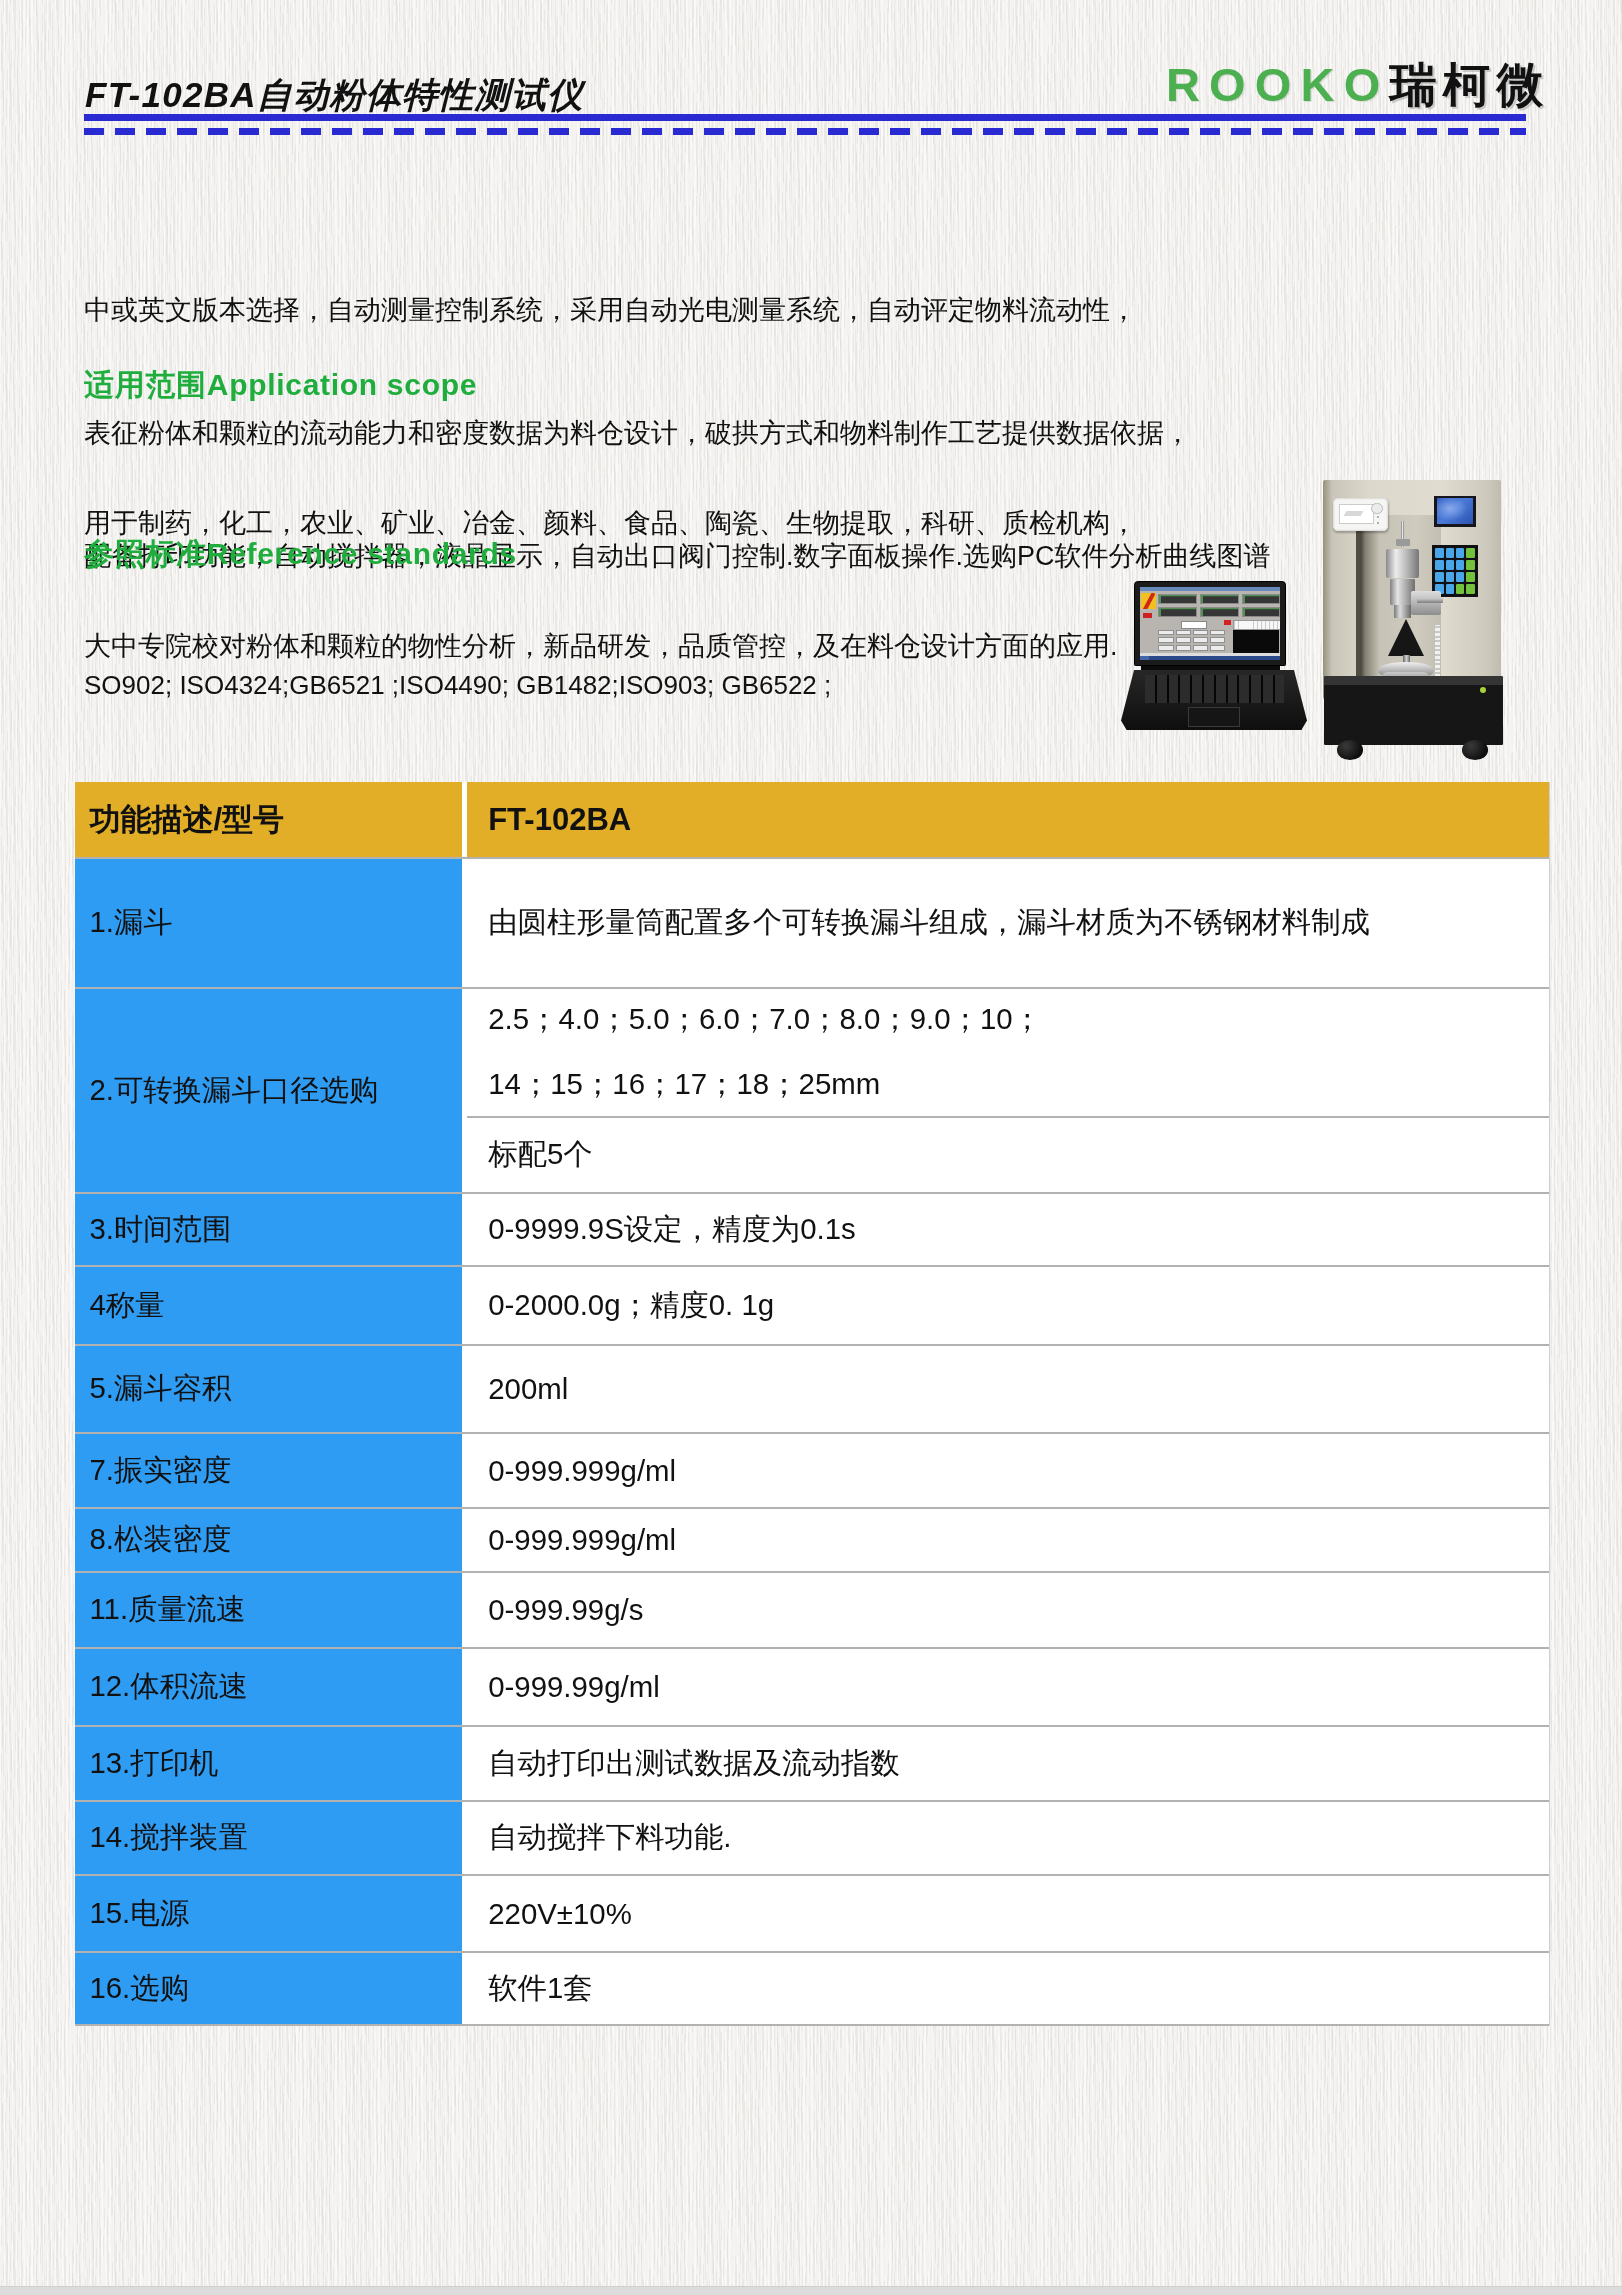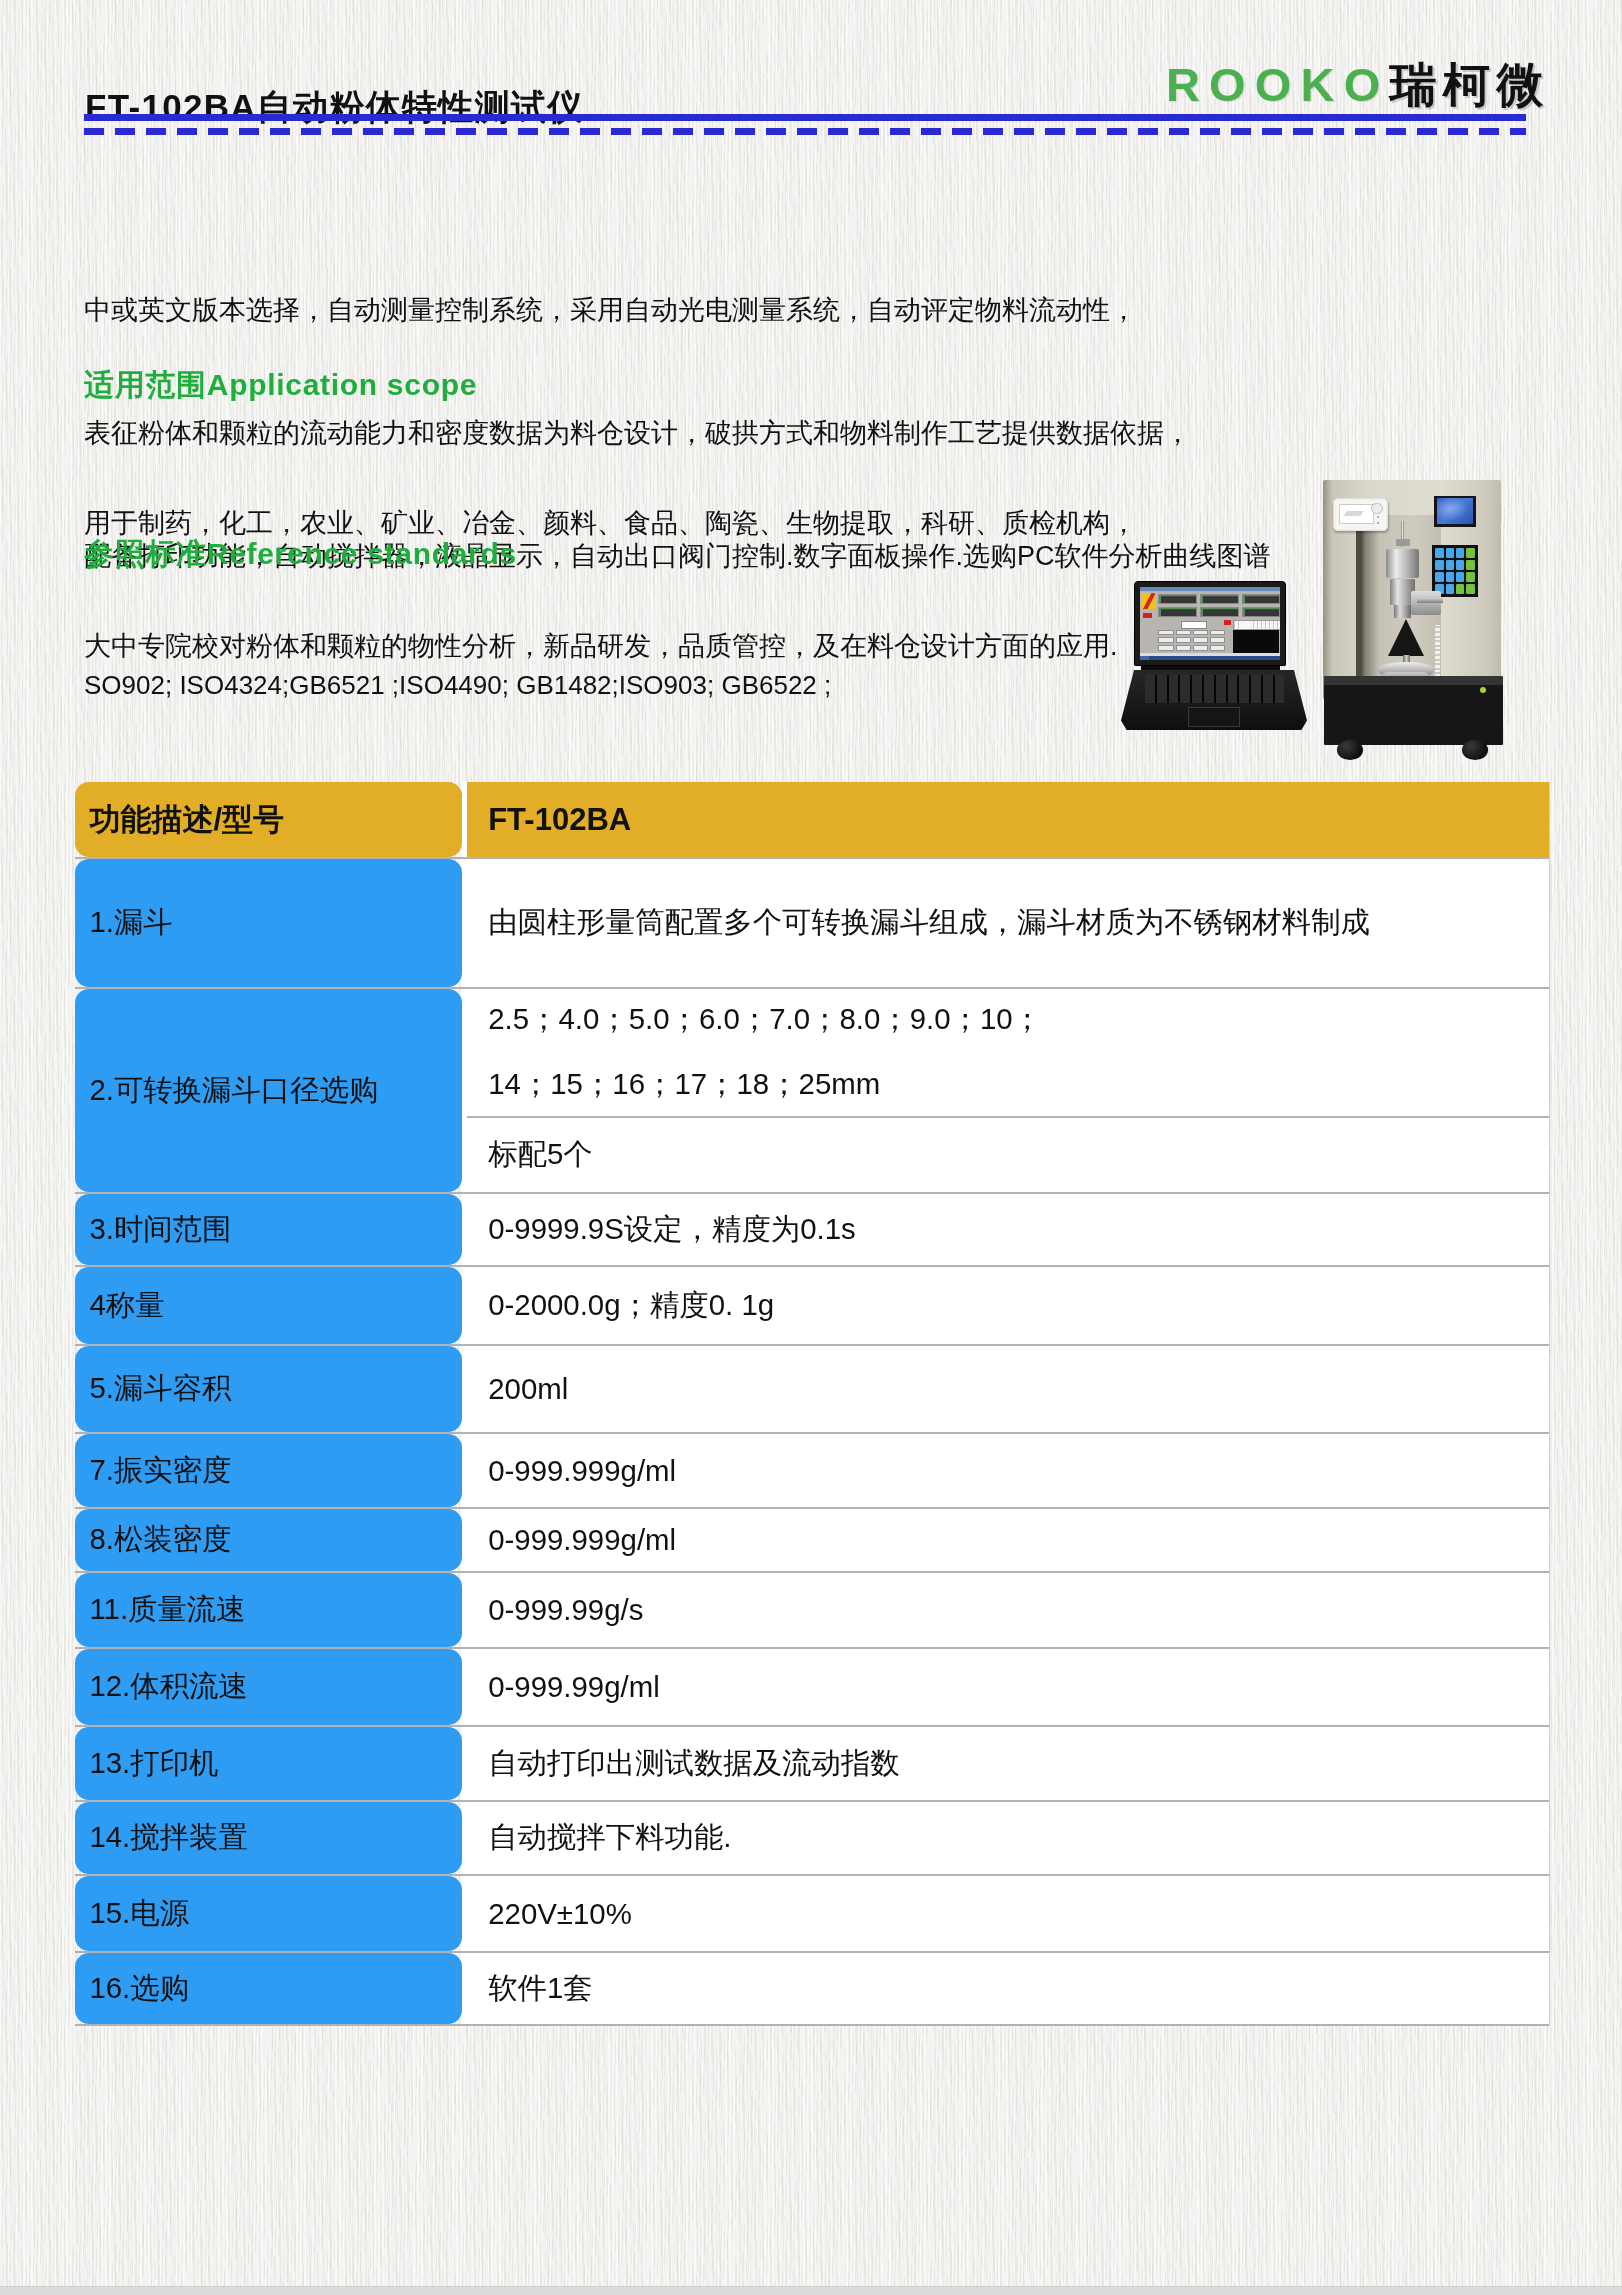--- a/index.html
+++ b/index.html
@@ -8,40 +8,40 @@
     font-family:"Liberation Sans","DejaVu Sans",sans-serif; color:#111;
     background-color:#f3f2f0;
     background-image:
       repeating-linear-gradient(90deg, rgba(255,255,255,.55) 0 1.3px, rgba(255,255,255,0) 1.3px 3.9px),
       repeating-linear-gradient(92deg, rgba(214,212,208,.35) 0 0.7px, rgba(255,255,255,0) 0.7px 3.3px),
       repeating-linear-gradient(88deg, rgba(226,224,220,.5) 0 2px, rgba(255,255,255,0) 2px 7.2px);
   }
   .abs{position:absolute;}
 
   
-  .doc-title{left:85px; top:84px; font-size:35px; font-weight:bold; letter-spacing:1.3px;}
+  .doc-title{left:85px; top:72px; font-size:35px; font-weight:bold; letter-spacing:1.3px;font-style:italic;}
   .brand{right:73px; top:54px; white-space:nowrap;}
   .brand .latin{font-size:47px; font-weight:bold; color:#4caf50; letter-spacing:9.2px; text-shadow:1.3px 1.3px 0 rgba(150,150,150,.25);}
   .brand .cjk{font-size:47px; font-weight:bold; color:#111; letter-spacing:6.5px; text-shadow:2px 2px 0 rgba(140,140,140,.4);}
   .rule-solid{left:84px; top:114px; width:1442px; height:7.2px; background:#2a2ad2;}
   .rule-dashed{left:84px; top:128px; width:1442px; height:7.2px;
     background:repeating-linear-gradient(90deg,#2a2ad2 0 19.6px, rgba(0,0,0,0) 19.6px 31px);}
 
   
   .sec-h{left:84px; font-size:30px; font-weight:bold; color:#1fae3d; letter-spacing:0.7px;}
   .para{left:84px; font-size:27px; line-height:41px; white-space:pre;}
   .para div{white-space:pre;}
   .stds{font-size:26px; line-height:38px;}
 
   
   .spec-table{left:75px; top:782px; width:1474px; border-right:1.3px solid #cfcfcf;}
   .t-row{display:flex; box-sizing:border-box; border-top:2px solid #b2b2b2;}
   .t-row.first{border-top:none;}
   .t-row:last-child{border-bottom:2px solid #b2b2b2;}
-  .cell-label{width:387px; background:#2f9cf3; display:flex; align-items:center; padding-left:14.4px; box-sizing:border-box; font-size:29.4px;border-radius:14px;}
+  .cell-label{width:387px; background:#2f9cf3; display:flex; align-items:center; padding-left:14.4px; box-sizing:border-box; font-size:29.4px;}
   .cell-gap{width:5.2px; background:#ffffff;}
   .cell-value{flex:1; background:#ffffff; display:flex; align-items:center; padding-left:21px; box-sizing:border-box; font-size:29.4px;}
   .t-head .cell-label{background:#e2ae27; font-weight:bold; font-size:31px;}
   .t-head .cell-value{background:#e2ae27; font-weight:bold; font-size:31px;}
   .merged-vals{flex:1; display:flex; flex-direction:column;}
   .merged-vals .sub{background:#fff; display:flex; flex-direction:column; justify-content:center; padding-left:21px; box-sizing:border-box; font-size:29.4px;}
   .merged-vals .sub.second{border-top:2px solid #b2b2b2;}
   .line2{margin-top:25px;}
 
   

